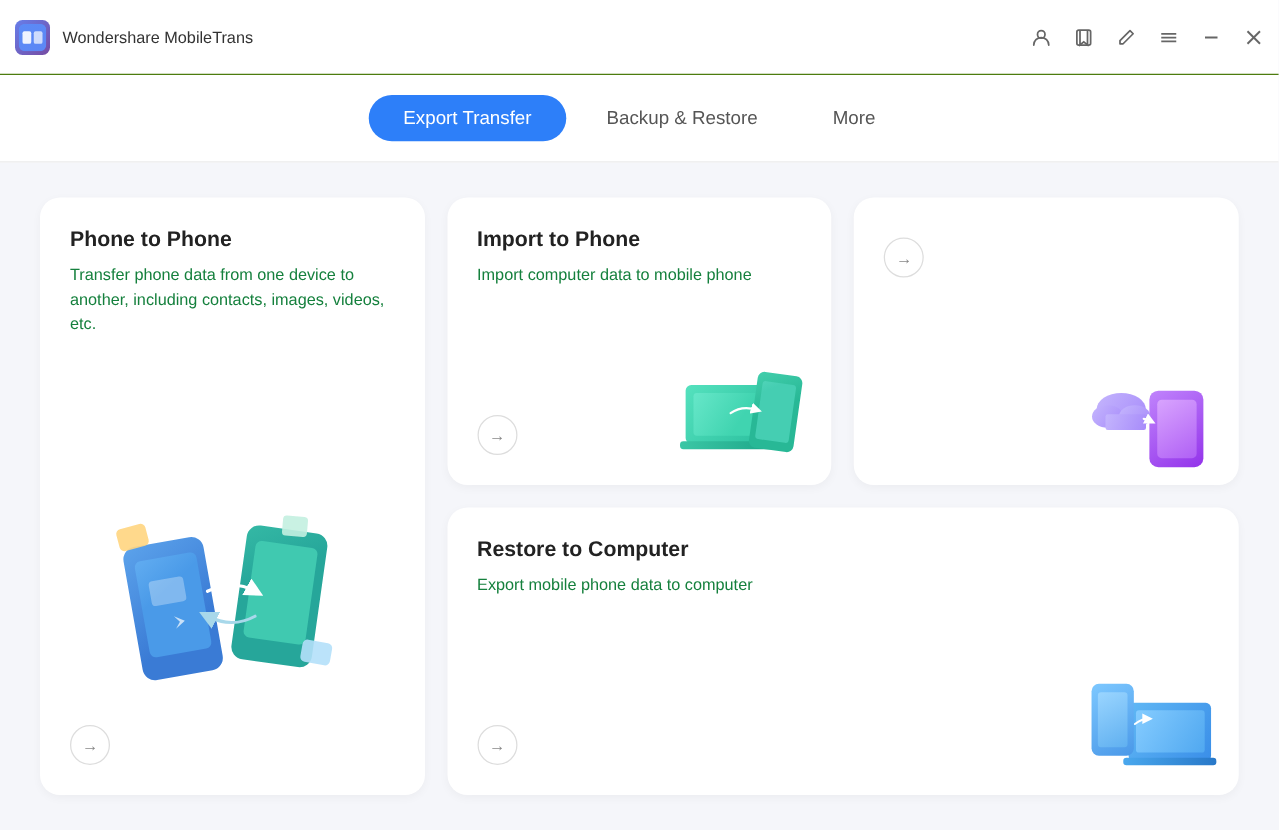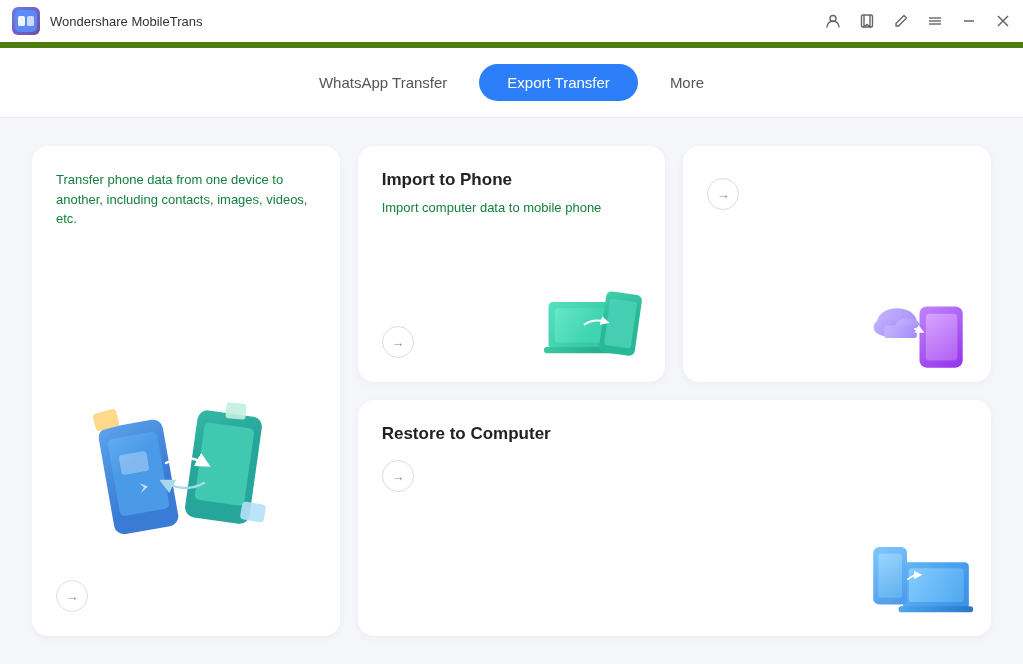--- a/index.html
+++ b/index.html
@@ -9,25 +9,25 @@
       width: 1023px;
       height: 664px;
       overflow: hidden;
       display: flex;
       flex-direction: column;
     }
 
     
     .titlebar {
       background: #ffffff;
-      height: 48px;
+      height: 60px;
       display: flex;
       align-items: center;
       padding: 0 12px;
-      border-bottom: 6px solid #4d7c0f;
+      border-bottom: 1px solid #4d7c0f;
       flex-shrink: 0;
     }
     .titlebar-logo {
       width: 28px;
       height: 28px;
       border-radius: 6px;
       background: linear-gradient(135deg, #667eea 0%, #764ba2 100%);
       display: flex;
       align-items: center;
       justify-content: center;
@@ -190,28 +190,29 @@
     <span class="titlebar-icon titlebar-close">
       <svg width="16" height="16" viewBox="0 0 16 16" fill="none">
           <line x1="3" y1="3" x2="13" y2="13" stroke="#666" stroke-width="1.5"></line>
           <line x1="13" y1="3" x2="3" y2="13" stroke="#666" stroke-width="1.5"></line>
         </svg>
     </span>
   </div>
 </div>
 
 <div class="nav-bar">
-  <button class="nav-tab">WhatsApp Transfer</button>
   <button class="nav-tab active">Export Transfer</button>
+  <button class="nav-tab">Backup &amp; Restore</button>
   <button class="nav-tab">More</button>
 </div>
 
 <div class="main-content">
 
   <div class="card card-large">
+    <div class="card-title">Phone to Phone</div>
     <div class="card-desc">Transfer phone data from one device to another, including contacts, images, videos, etc.</div>
 
     <div style="flex:1; display:flex; align-items:center; justify-content:center; min-height:180px;">
       <svg width="200" height="190" viewBox="0 0 200 190" fill="none" xmlns="http://www.w3.org/2000/svg">
 
         <rect x="20" y="40" width="65" height="108" rx="10" fill="url(#bluePhone)" transform="rotate(-10 52 94)"></rect>
         <rect x="28" y="52" width="50" height="78" rx="5" fill="url(#blueScreen)" transform="rotate(-10 52 94)"></rect>
 
         <rect x="105" y="30" width="65" height="108" rx="10" fill="url(#tealPhone)" transform="rotate(8 137 84)"></rect>
         <rect x="113" y="42" width="50" height="78" rx="5" fill="url(#tealScreen)" transform="rotate(8 137 84)"></rect>
@@ -341,20 +342,21 @@
         <marker id="arrowW3" markerWidth="5" markerHeight="5" refX="2.5" refY="2.5" orient="auto">
           <path d="M0,0 L5,2.5 L0,5 Z" fill="white"></path>
         </marker>
       </defs>
     </svg>
     <div class="card-arrow" style="margin-top: 8px;">→</div>
   </div>
 
   <div class="card" style="position:relative; grid-column: 2 / 4; min-height:120px;">
     <div class="card-title">Restore to Computer</div>
+    <div class="card-desc">Export mobile phone data to computer</div>
 
     <svg class="illus-export" viewBox="0 0 130 105" fill="none" xmlns="http://www.w3.org/2000/svg">
 
       <rect x="40" y="28" width="78" height="55" rx="5" fill="url(#blueLaptop)"></rect>
       <rect x="47" y="35" width="65" height="40" rx="3" fill="url(#blueLaptopScr)"></rect>
 
       <rect x="35" y="80" width="88" height="7" rx="3" fill="url(#blueLaptopBase)"></rect>
 
       <rect x="5" y="10" width="40" height="68" rx="7" fill="url(#bluePhoneEx)"></rect>
       <rect x="11" y="18" width="28" height="52" rx="3" fill="url(#bluePhoneExScr)"></rect>

